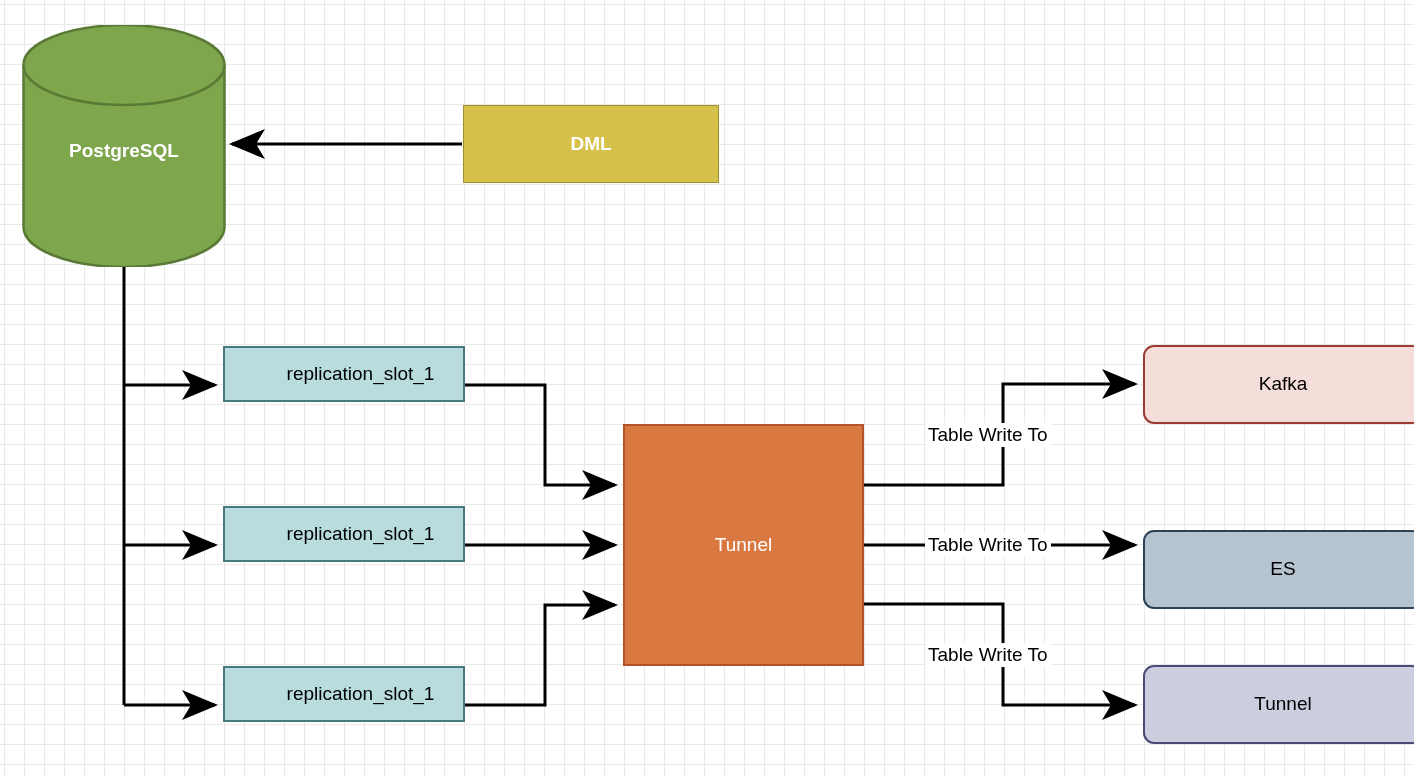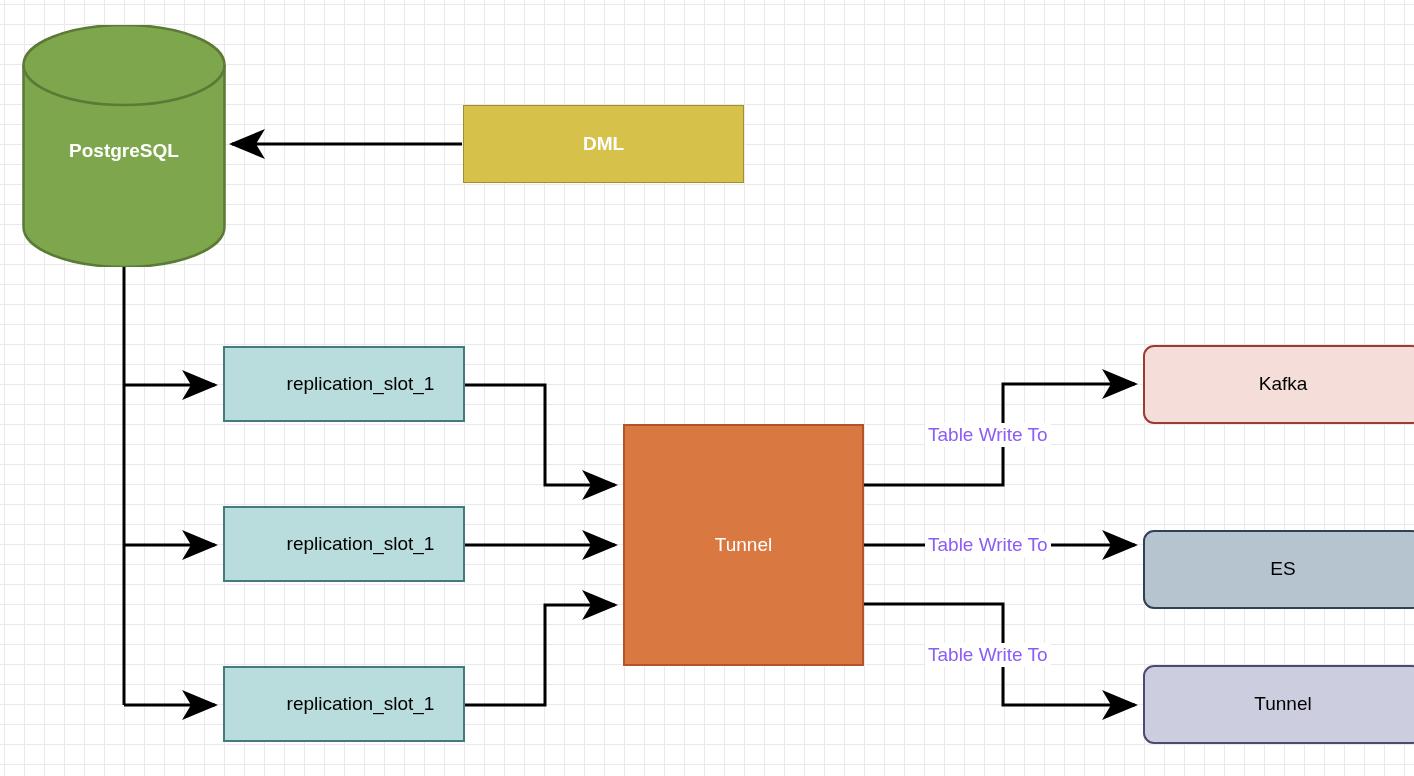--- a/index.html
+++ b/index.html
@@ -66,35 +66,35 @@
     font-size: 19px;
     font-weight: bold;
     text-align: center;
     margin-top: 10px;
   }
 
   
   #dml {
     left: 463px;
     top: 105px;
-    width: 281px;
+    width: 256px;
     height: 78px;
     background: #d6c14a;
     border: 1.5px solid #a08f2f;
   }
   #dml .node-label {
     color: #ffffff;
     font-size: 19px;
     font-weight: bold;
   }
 
   
   .slot {
     width: 242px;
-    height: 76px;
+    height: 56px;
     left: 223px;
     background: #b9dcdc;
     border: 2px solid #46797d;
     padding-left: 33px;
   }
   .slot .node-label {
     color: #000000;
     font-size: 19px;
   }
   #slot-1 { top: 346px; }
@@ -139,21 +139,21 @@
   #hbase {
     top: 665px;
     background: #cdcde0;
     border: 2px solid #4a4a75;
   }
 
   
   .edge-label {
     position: absolute;
     font-size: 19px;
-    color: #8b5cf6;
+    color: #000000;
     background: #ffffff;
     padding: 1px 3px;
     white-space: nowrap;
     line-height: 1.15;
   }
   #label-kafka { left: 925px; top: 423px; }
   #label-es    { left: 925px; top: 533px; }
   #label-hbase { left: 925px; top: 643px; }
 </style>
 </head>

